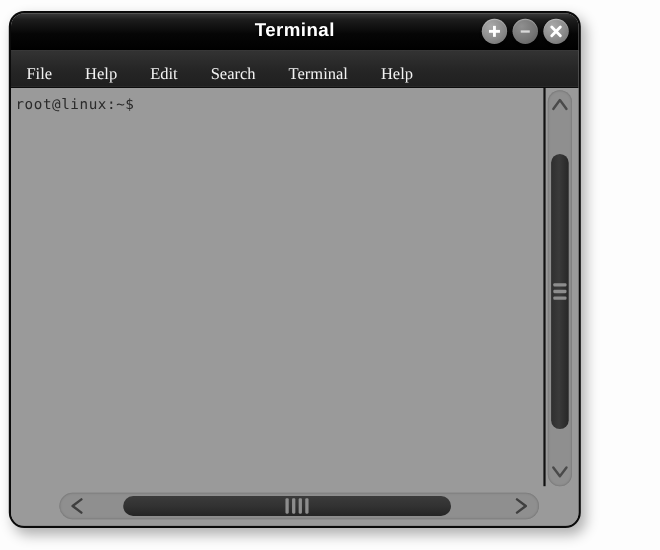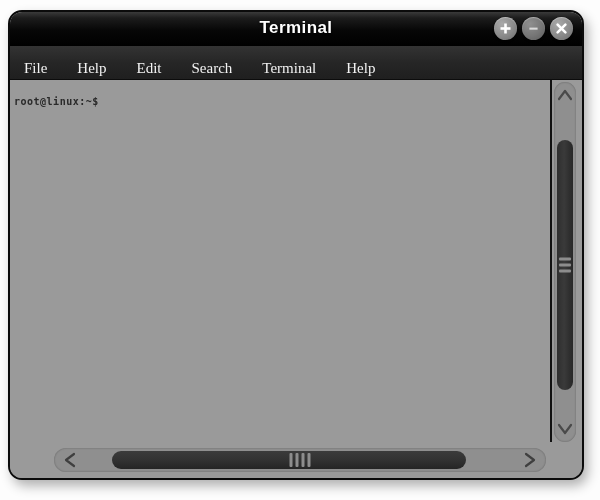--- a/index.html
+++ b/index.html
@@ -17,21 +17,21 @@
     width: 600px;
     height: 500px;
     background: #fdfdfd;
   }
 
   
   #window {
     position: absolute;
     left: 8px;
     top: 10px;
-    width: 576px;
+    width: 520px;
     height: 470px;
     border-radius: 14px;
     background: #9a9a9a;
     border: 2px solid #0b0b0b;
     box-sizing: border-box;
     box-shadow: 4px 6px 12px rgba(0,0,0,0.30);
     overflow: hidden;
   }
 
   
@@ -125,27 +125,26 @@
     left: 0px;
     top: 0px;
     right: 30px;
     bottom: 36px;
     background: #9a9a9a;
     border-right: 2px solid #111111;
     overflow: hidden;
   }
 
   #prompt-line {
-    margin: 16px 0 0 4px;
+    margin: 8px 0 0 4px;
     color: #2a2a2a;
     font-family: "DejaVu Sans Mono", "Liberation Mono", monospace;
-    font-size: 10px;
+    font-size: 13px;
     letter-spacing: 0.5px;
     white-space: pre;
-    font-weight: bold;
   }
 
   
   #vscroll {
     position: absolute;
     right: 6px;
     top: 2px;
     width: 22px;
     bottom: 36px;
     background: #8f8f8f;

